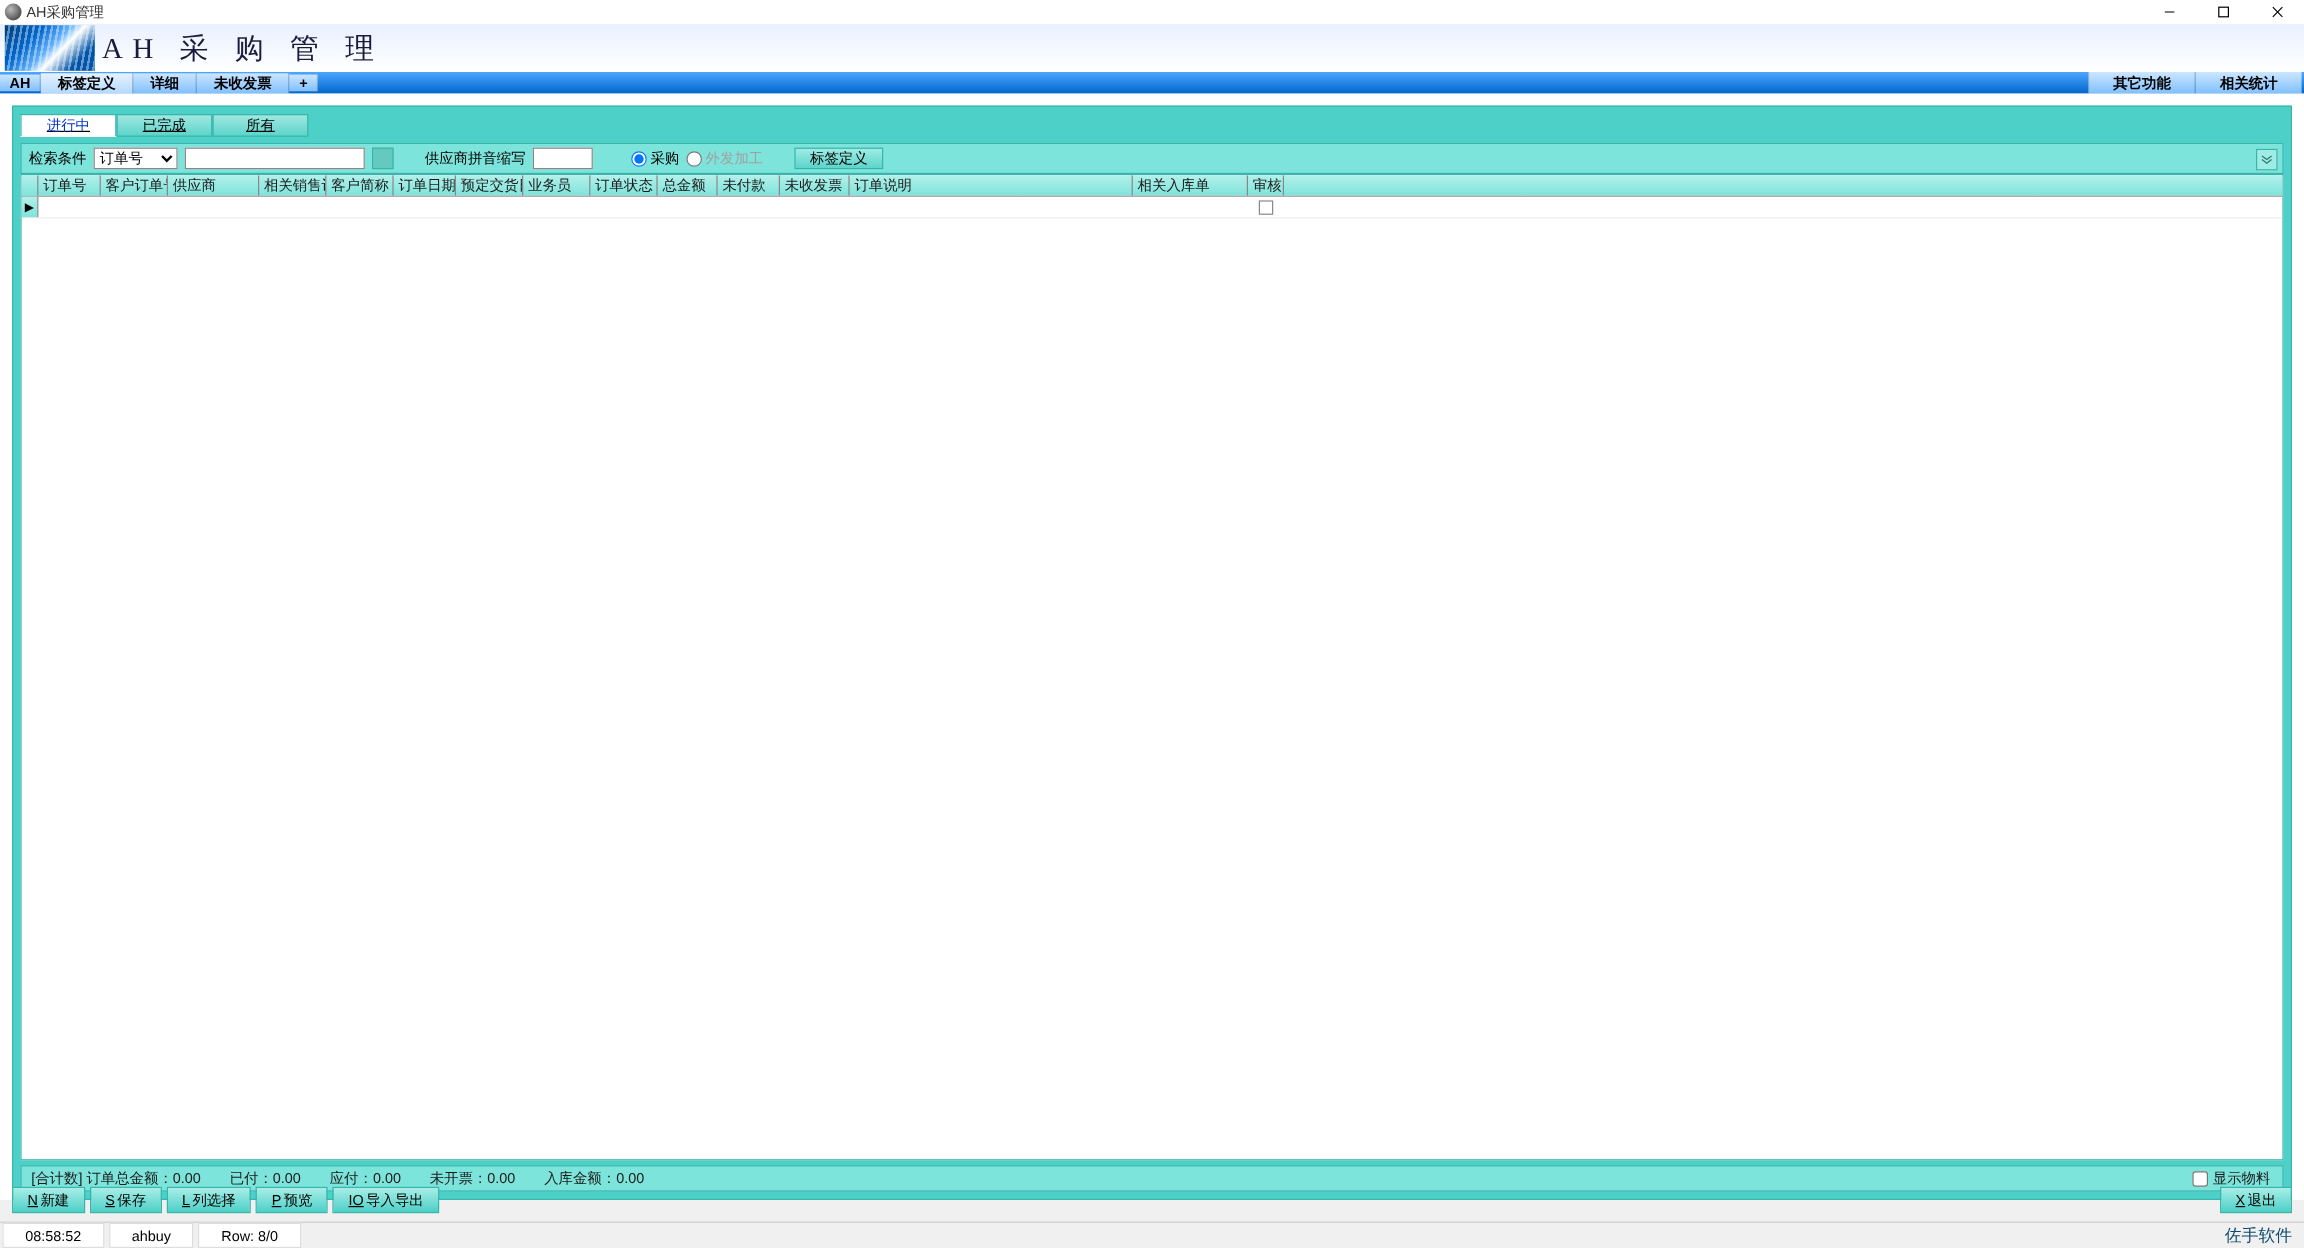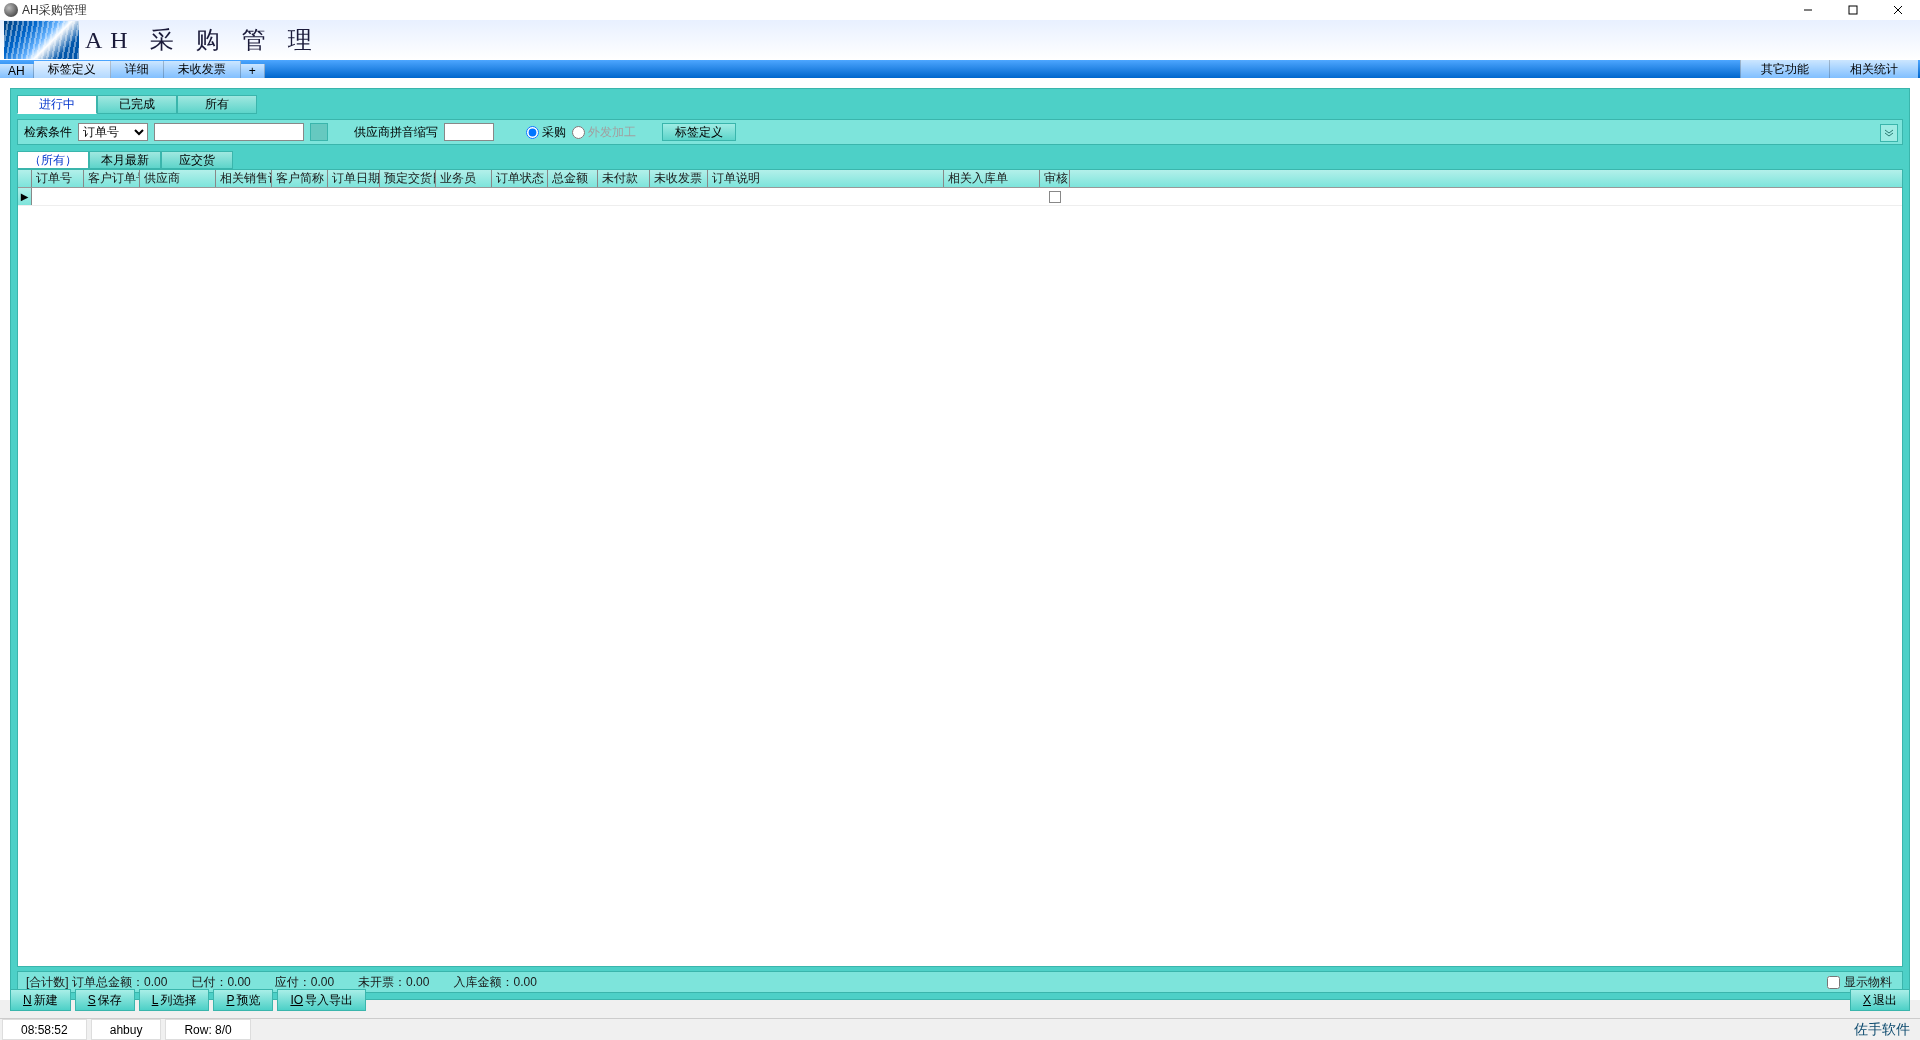--- a/index.html
+++ b/index.html
@@ -13,33 +13,33 @@
 .winctrl div { width: 45px; height: 20px; display: flex; align-items: center; justify-content: center; font-size: 12px; color: #333; }
 .winctrl svg { width: 10px; height: 10px; }
 
 
 .banner { height: 40px; background: linear-gradient(to bottom, #e8f0ff 0%, #ffffff 100%); display: flex; align-items: center; padding-left: 4px; position: relative; }
 .banner .logo { width: 75px; height: 38px; background: linear-gradient(135deg, #003d7a 0%, #0066cc 30%, #66b3ff 50%, #ffffff 60%, #0055aa 80%); margin-right: 6px; position: relative; overflow: hidden; }
 .banner .logo::after { content: ""; position: absolute; inset: 0; background: repeating-linear-gradient(100deg, transparent 0px, transparent 3px, rgba(255,255,255,0.4) 3px, rgba(255,255,255,0.4) 5px); }
 .banner .apptitle { font-size: 24px; letter-spacing: 8px; color: #1a1a3a; font-family: "SimSun", serif; }
 
 
-.maintabs { height: 18px; background: linear-gradient(to bottom, #4da6ff 0%, #0066cc 100%); display: flex; align-items: flex-end; position: relative; }
+.maintabs { height: 18px; background: linear-gradient(to bottom, #4da6ff 0%, #0066cc 100%); display: flex; align-items: center; position: relative; font-weight: bold; }
 .maintabs .tab { padding: 0 14px; display: flex; align-items: center; font-size: 12px; border-right: 1px solid rgba(0,0,0,0.2); color: #000; background: linear-gradient(to bottom, #cce6ff 0%, #80bfff 100%); }
 .maintabs .tab.small { padding: 0 8px; }
 .maintabs .tab.active { background: linear-gradient(to bottom, #e6f2ff 0%, #b3d9ff 100%); }
 .maintabs .rtabs { position: absolute; right: 2px; top: 0; display: flex; height: 100%; margin-left: 16px; }
 .maintabs .rtabs .tab { border-left: 1px solid rgba(0,0,0,0.2); border-right: none; padding: 0 20px; }
 
 
 .content { position: absolute; top: 78px; left: 0; right: 0; bottom: 40px; background: #fff; padding: 10px 10px 0 10px; }
 .panel { background: #4dd0c7; border: 1px solid #3ab5ac; height: 100%; display: flex; flex-direction: column; padding: 6px; position: relative; }
 
 
-.subtabs { display: flex; height: 18px; align-items: flex-start; margin-bottom: 6px; }
+.subtabs { display: flex; height: 18px; align-items: flex-start; margin-bottom: 6px; text-decoration: underline; }
 .subtabs .st { width: 80px; background: linear-gradient(to bottom, #a0e8e0 0%, #5dd4ca 100%); border: 1px solid #3ab5ac; display: flex; align-items: center; justify-content: center; font-size: 12px; margin-right: 0px; color: #000; }
 .subtabs .st.active { background: #fff; border-bottom: 1px solid #fff; color: #0033cc; }
 
 
 .filterbar { background: #7de4db; border: 1px solid #3ab5ac; height: 26px; display: flex; align-items: center; padding: 0 6px; gap: 6px; position: relative; }
 .filterbar label { font-size: 12px; }
 .filterbar select { height: 18px; font-size: 12px; border: 1px solid #888; background: #fff; width: 70px; }
 .filterbar input[type=text] { height: 18px; font-size: 12px; border: 1px solid #888; background: #fff; padding: 0 2px; }
 .filterbar .sq { width: 18px; height: 18px; background: #66c9c0; border: 1px solid #3ab5ac; }
 .filterbar .radio { display: inline-flex; align-items: center; gap: 3px; font-size: 12px; }
@@ -150,25 +150,20 @@
         </label>
       <span style="width:14px"></span>
       <div class="btn">标签定义</div>
       <div class="chev">
           <svg width="10" height="10" viewBox="0 0 10 10">
             <path d="M1 2 L5 5 L9 2 M1 5 L5 8 L9 5" fill="none" stroke="#2a7a72" stroke-width="1"></path>
           </svg>
         </div>
     </div>
 
-    <div class="cattabs">
-      <div class="ct active">（所有）</div>
-      <div class="ct">本月最新</div>
-      <div class="ct">应交货</div>
-    </div>
 
     <div class="gridwrap">
       <div class="gridhead">
         <div class="ghsel"></div>
         <div id="gh-container" style="display:contents"><div class="gh" style="width: 52px;">订单号</div><div class="gh" style="width: 56px;">客户订单号</div><div class="gh" style="width: 76px;">供应商</div><div class="gh" style="width: 56px;">相关销售订</div><div class="gh" style="width: 56px;">客户简称</div><div class="gh" style="width: 52px;">订单日期</div><div class="gh" style="width: 56px;">预定交货日</div><div class="gh" style="width: 56px;">业务员</div><div class="gh" style="width: 56px;">订单状态</div><div class="gh" style="width: 50px;">总金额</div><div class="gh" style="width: 52px;">未付款</div><div class="gh" style="width: 58px;">未收发票</div><div class="gh" style="width: 236px;">订单说明</div><div class="gh" style="width: 96px;">相关入库单</div><div class="gh" style="width: 30px;">审核</div></div>
       </div>
       <div class="gridrow">
         <div class="rowmark">▶</div>
         <div id="gr-container" style="display:contents"><div class="cell" style="width: 52px;"></div><div class="cell" style="width: 56px;"></div><div class="cell" style="width: 76px;"></div><div class="cell" style="width: 56px;"></div><div class="cell" style="width: 56px;"></div><div class="cell" style="width: 52px;"></div><div class="cell" style="width: 56px;"></div><div class="cell" style="width: 56px;"></div><div class="cell" style="width: 56px;"></div><div class="cell" style="width: 50px;"></div><div class="cell" style="width: 52px;"></div><div class="cell" style="width: 58px;"></div><div class="cell" style="width: 236px;"></div><div class="cell" style="width: 96px;"></div><div class="cell" style="width: 30px; justify-content: center;">
               <div class="cb"></div>

